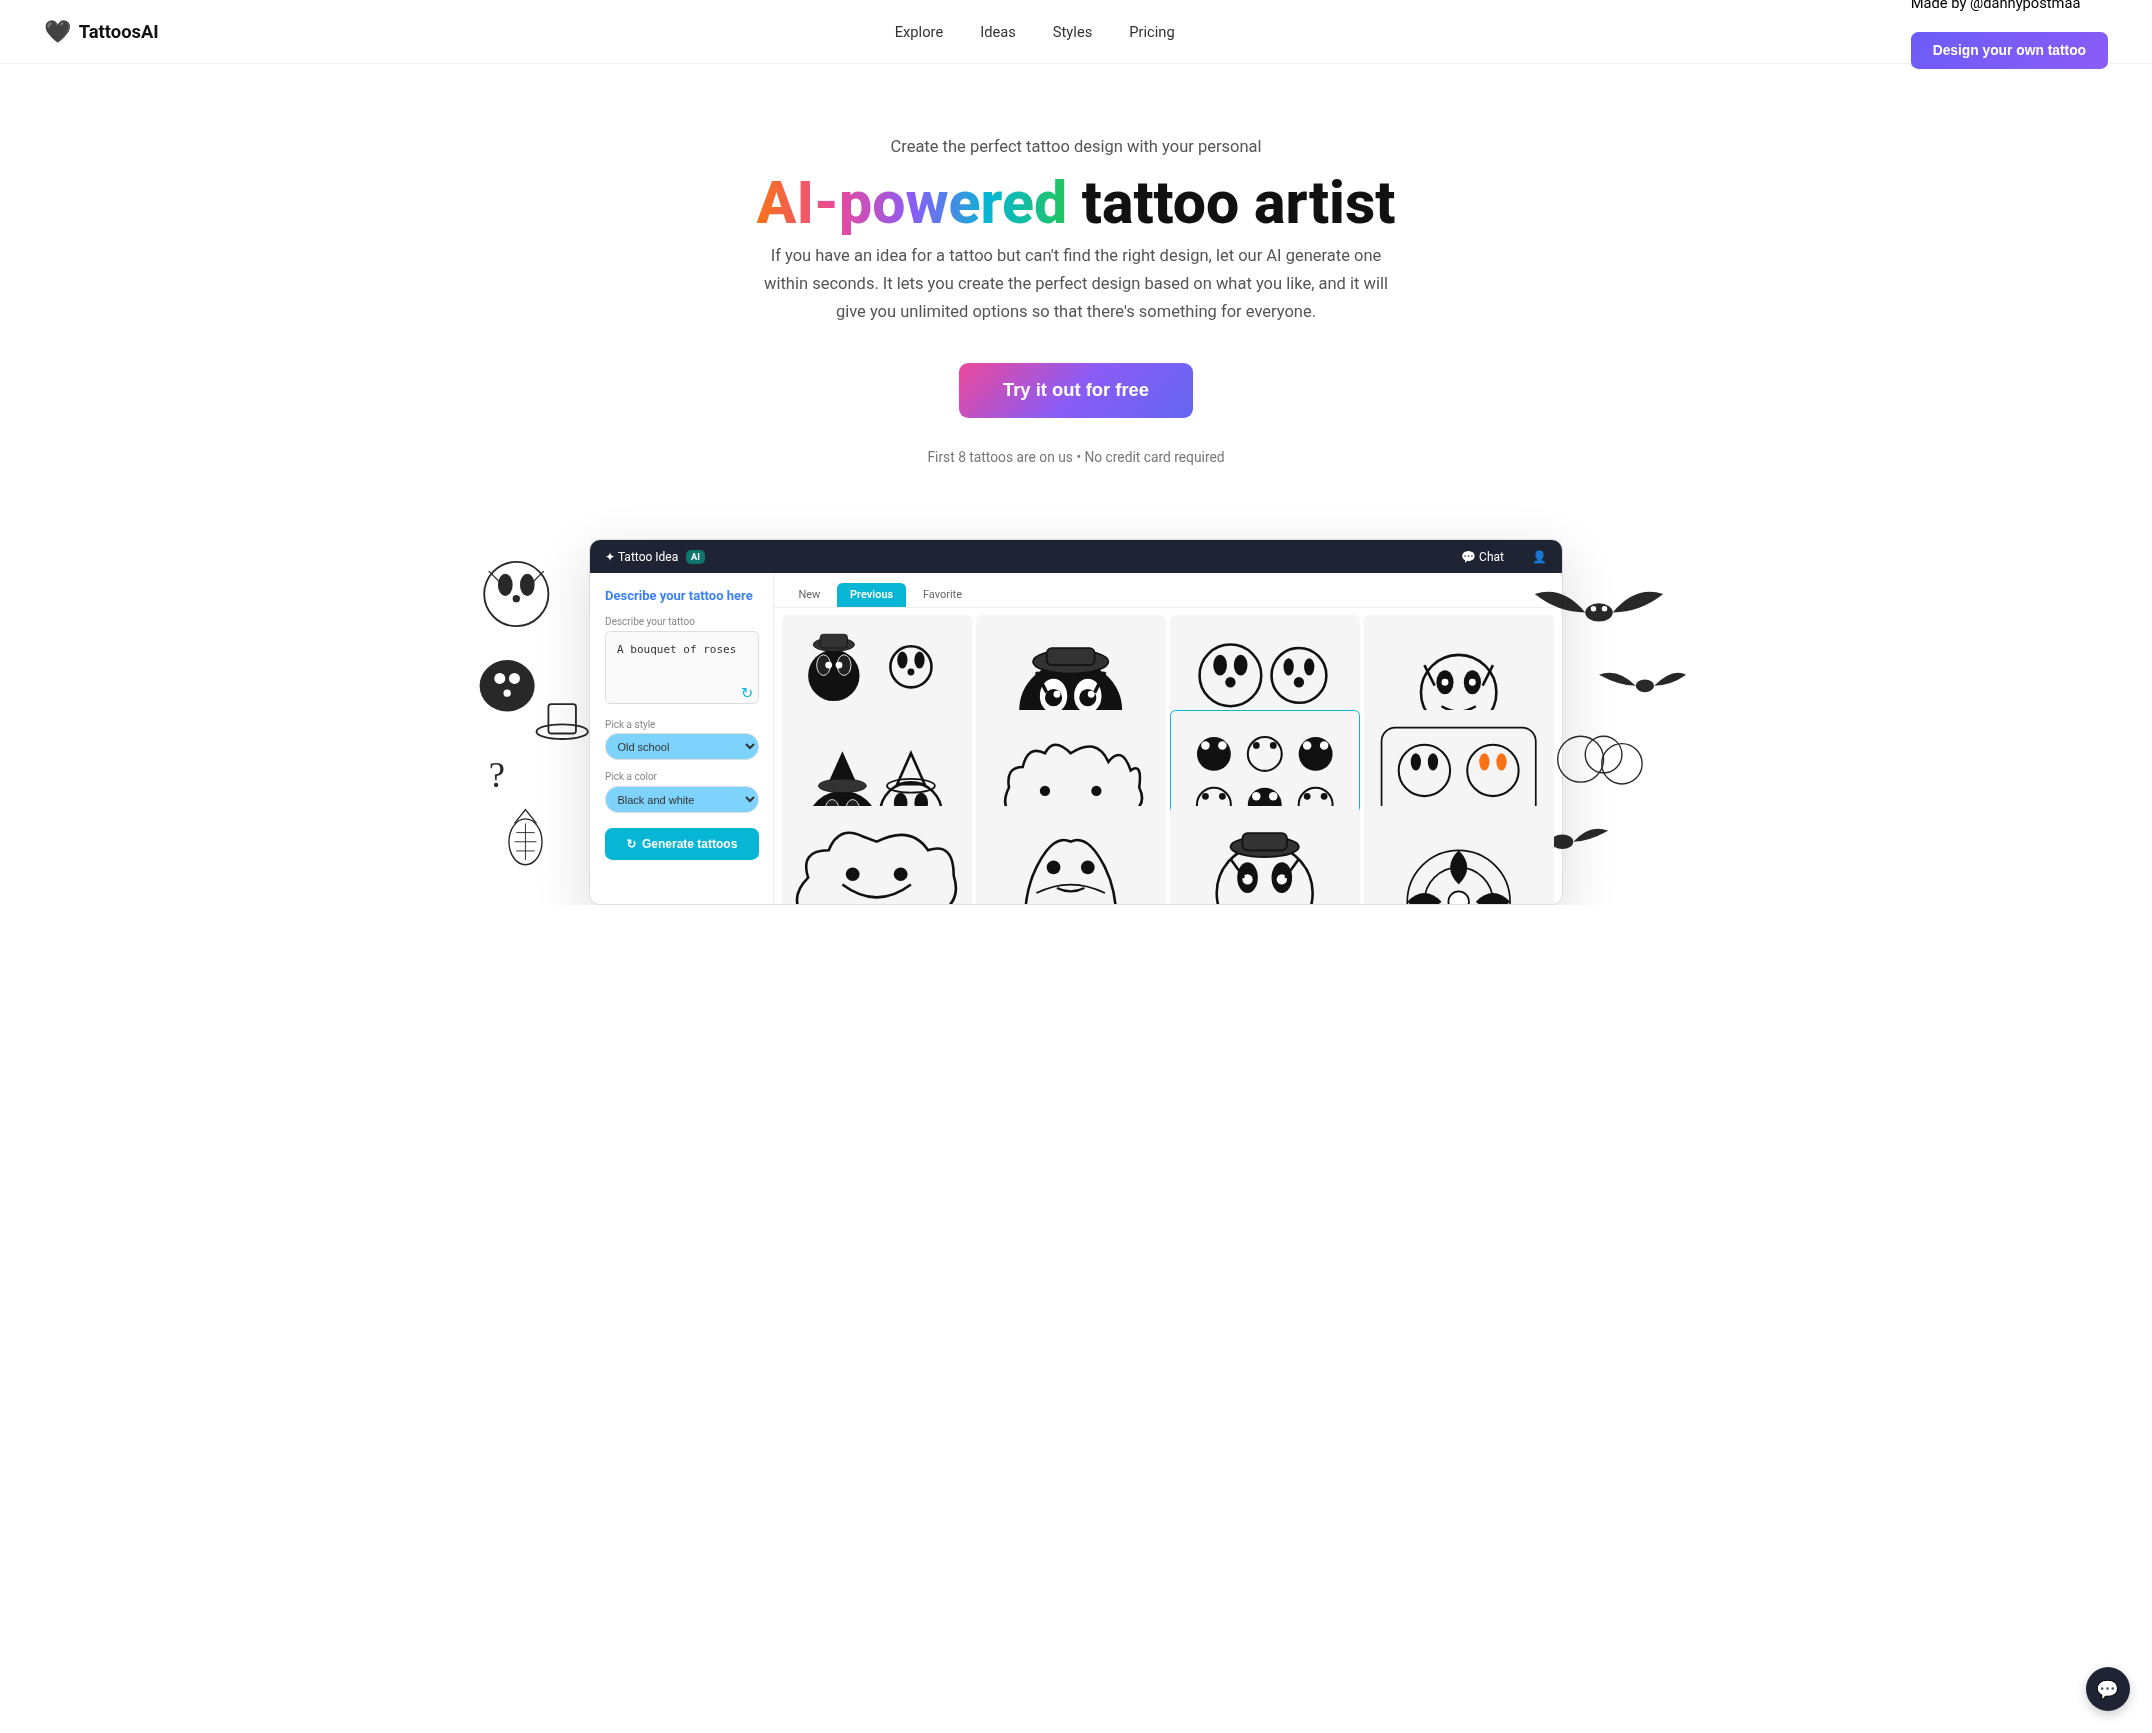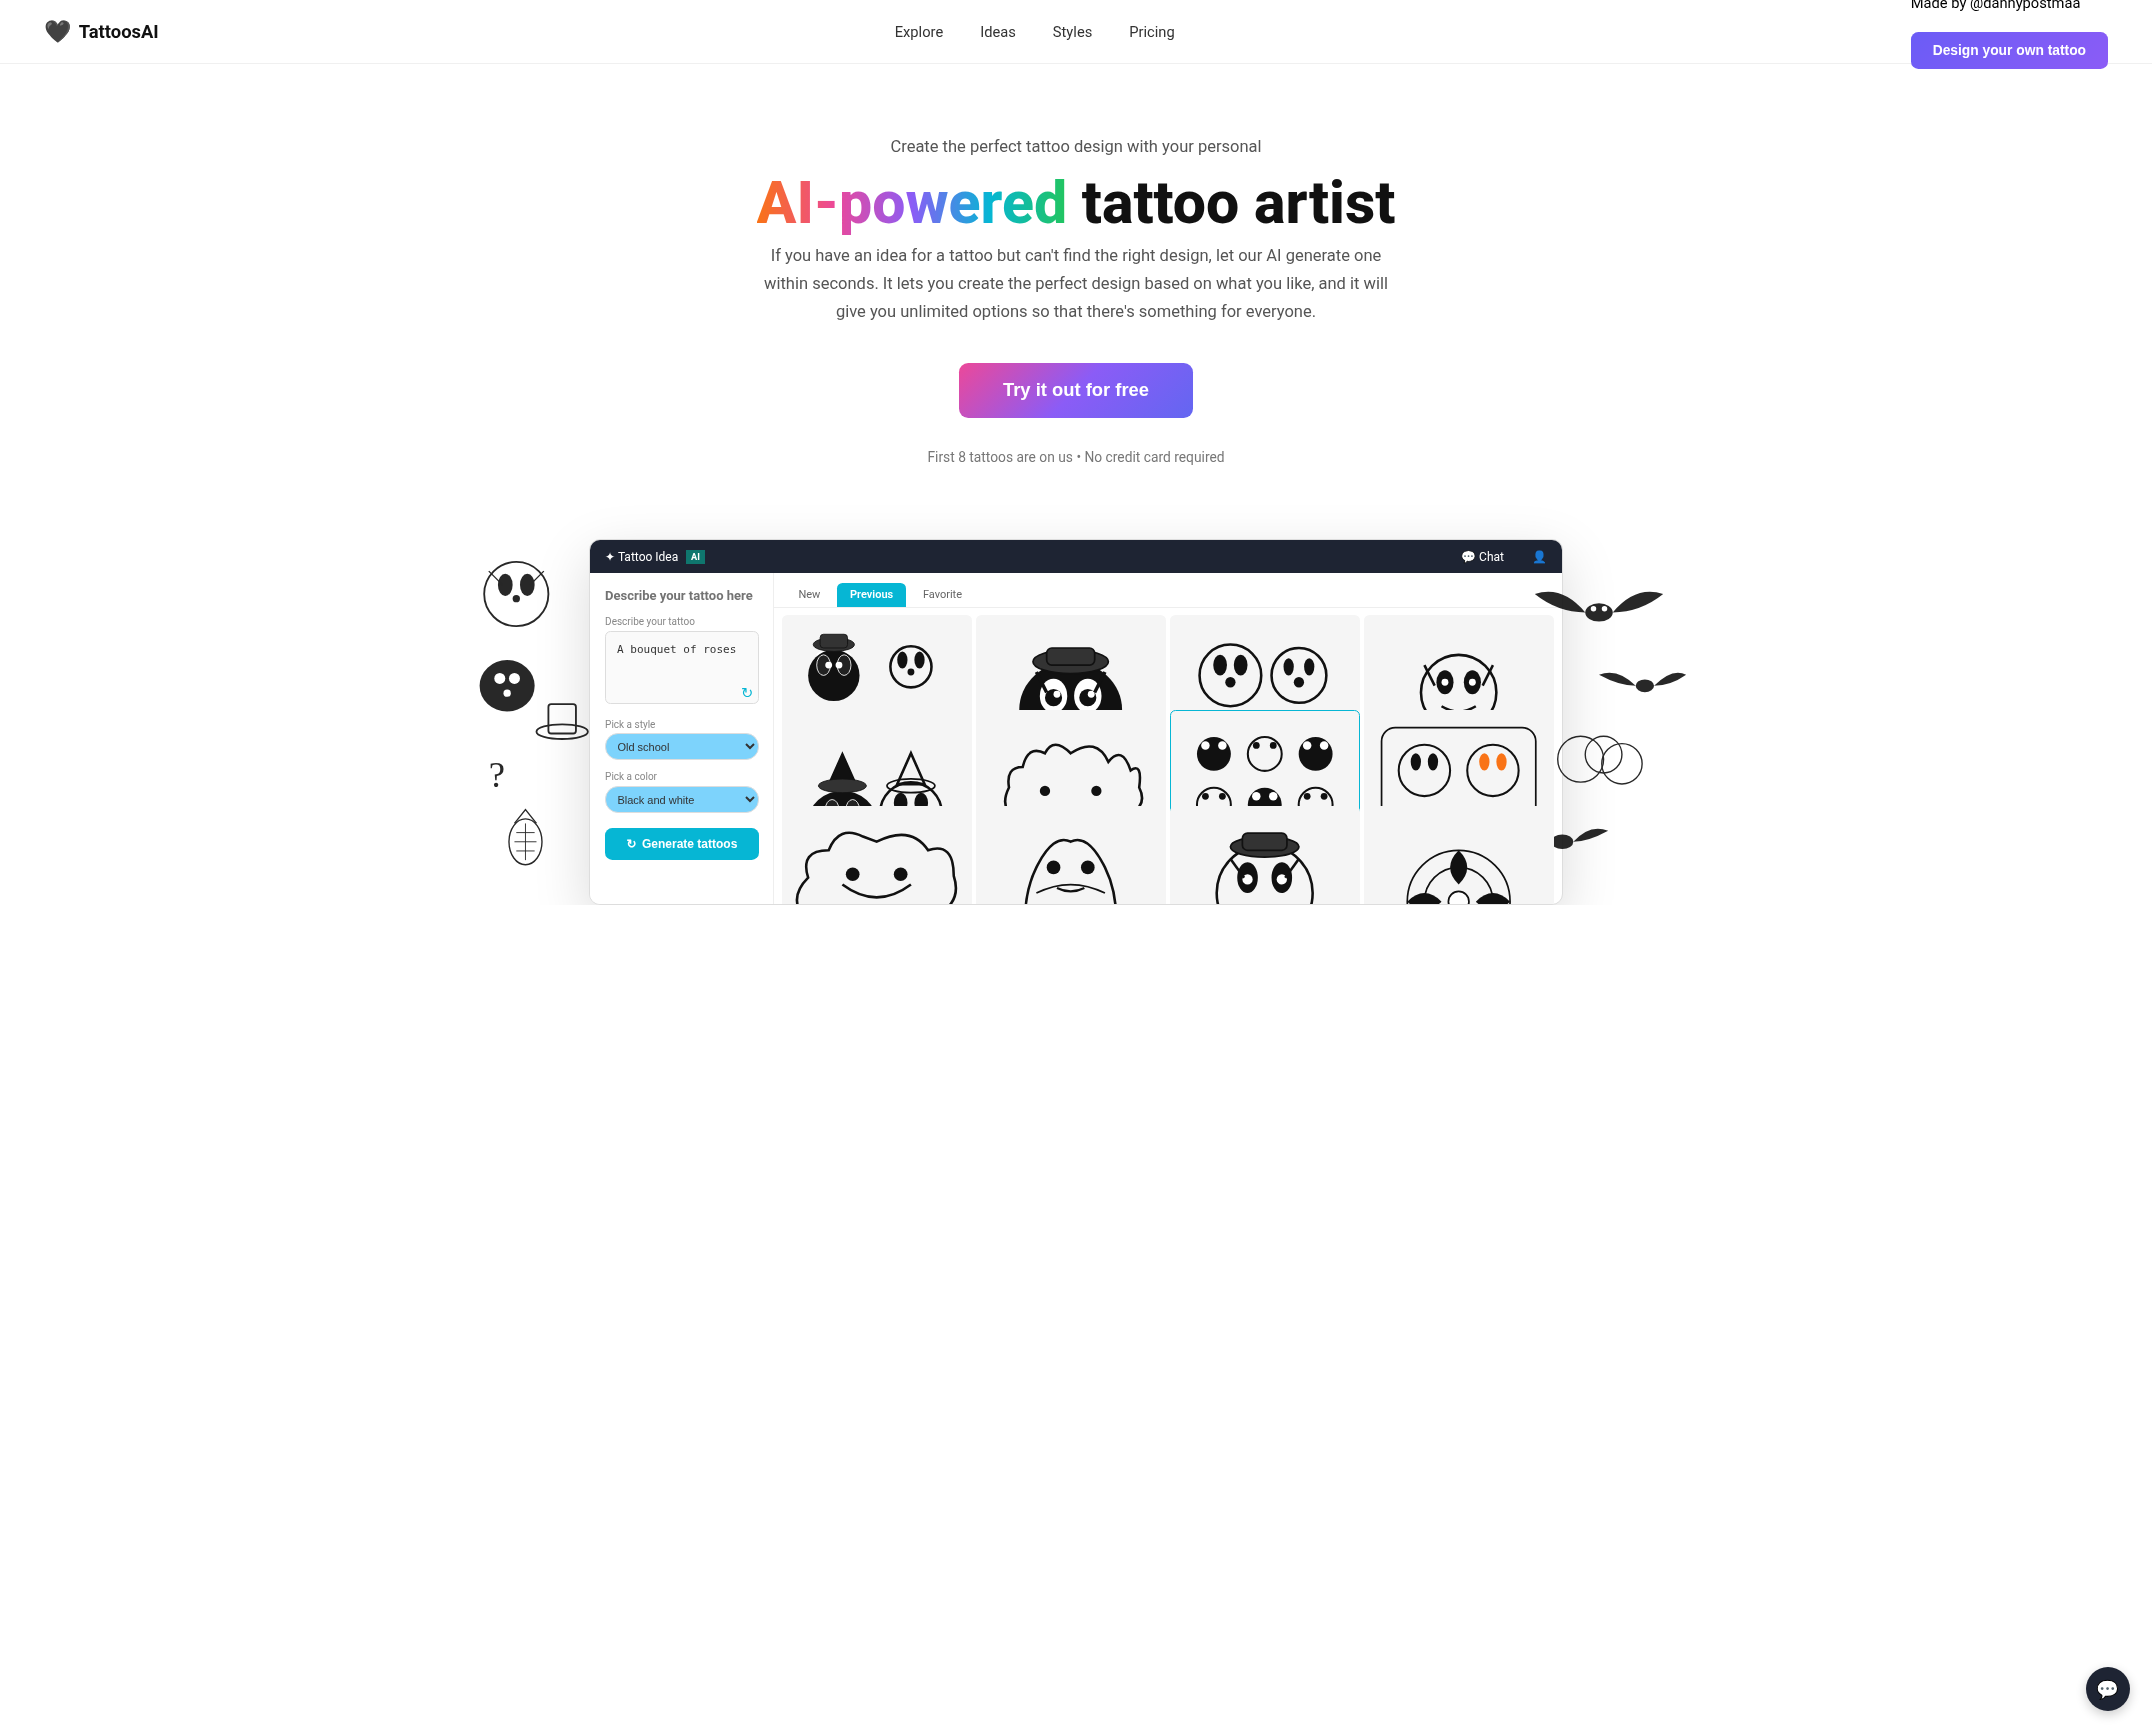--- a/index.html
+++ b/index.html
@@ -59,31 +59,31 @@
       border: 0.9px solid #ddd;
       background: #fff;
     }
     .app-titlebar {
       background: #1e2433; display: flex; align-items: center; justify-content: space-between;
       padding: 9.2px 14.7px; color: #fff;
     }
     .app-titlebar-left { display: flex; align-items: center; gap: 7.3px; font-size: 12px; }
     .app-titlebar-badge {
       background: #0f766e; color: #fff; font-size: 9.2px; padding: 1.8px 5.5px;
-      border-radius: 0; font-weight: 700;
+      border-radius: 5px; font-weight: 700;
     }
     .app-titlebar-right { display: flex; align-items: center; gap: 28px; font-size: 12px; cursor: pointer; }
     .app-body { display: flex; height: 331px; }
 
     
     .app-sidebar {
       width: 184px; flex-shrink: 0; padding: 14.7px; background: #fff;
       border-right: 0.9px solid #eee;
     }
-    .sidebar-title { font-size: 13px; font-weight: 700; color: #737373; margin-bottom: 13px; }
+    .sidebar-title { font-size: 13px; font-weight: 700; color: #3b82f6; margin-bottom: 13px; }
     .sidebar-label { font-size: 10px; color: #888; margin-bottom: 3.7px; margin-top: 11px; }
     .sidebar-textarea {
       width: 100%; height: 73px; border: 0.9px solid #ddd; border-radius: 5.5px;
       padding: 11px; font-size: 11px; color: #333; resize: none;
       background: #fafafa; position: relative;
     }
     .sidebar-textarea-wrap { position: relative; }
     .refresh-icon {
       position: absolute; bottom: 5.5px; right: 5.5px; color: #06b6d4; font-size: 14.7px;
     }

